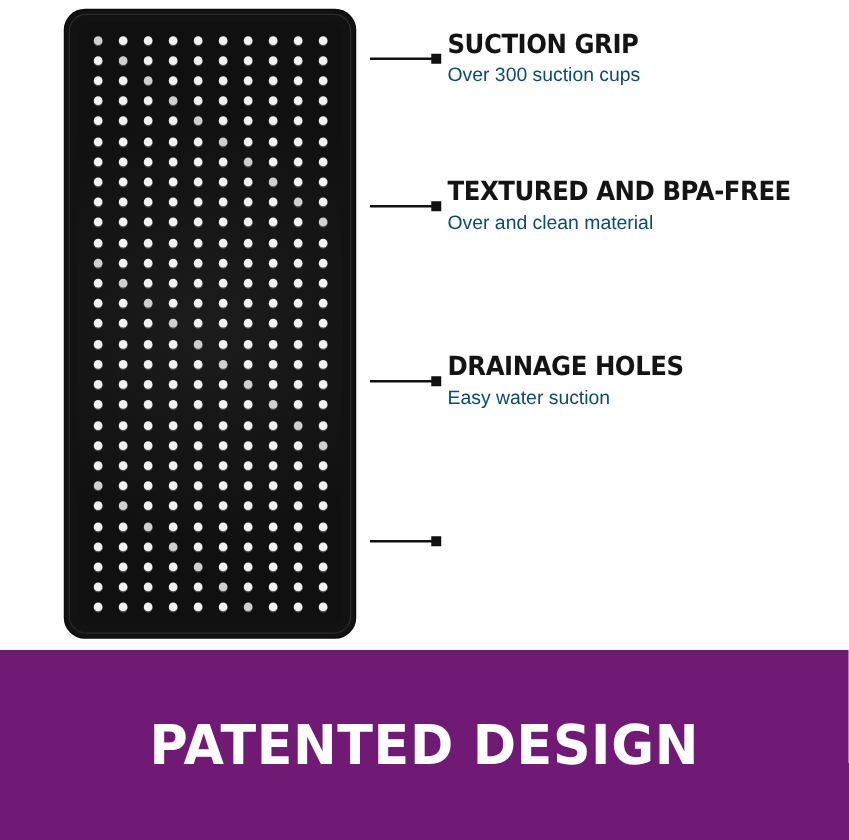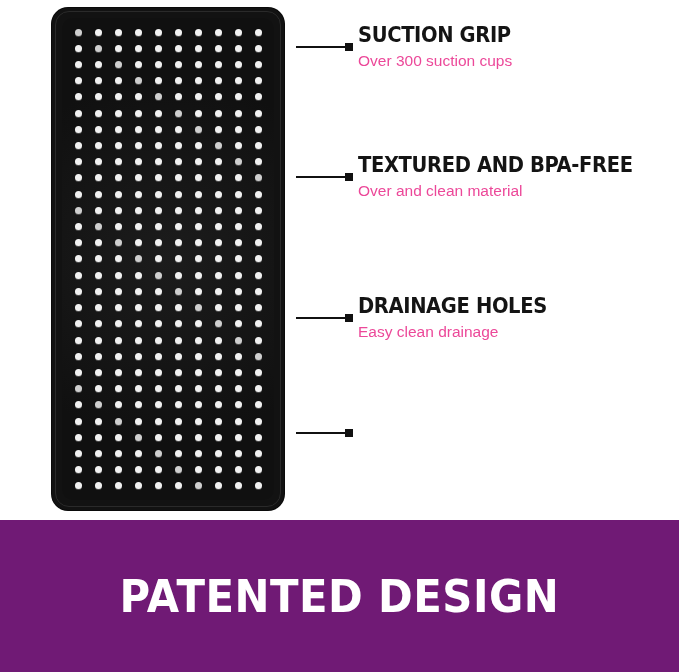--- a/index.html
+++ b/index.html
@@ -116,28 +116,28 @@
     text-transform: uppercase;
     line-height: 1.05;
     transform: scaleX(0.93);
     transform-origin: left center;
     white-space: nowrap;
   }
   .feature .fsub {
     margin-top: 6px;
     font-family: "Liberation Sans", sans-serif;
     font-size: 15.5px;
-    color: #ec4899;
+    color: #0c4a6e;
     line-height: 1.2;
     white-space: nowrap;
   }
 
   #feature-0 { top: 24px; }
-  #feature-1 { top: 154px; }
-  #feature-2 { top: 282px; margin-top: 13px; }
+  #feature-1 { top: 142px; }
+  #feature-2 { top: 282px; }
   #feature-3 { top: 410px; }
 
   
   #banner {
     position: absolute;
     left: 0;
     bottom: 0;
     width: 679px;
     height: 152px;
     background: #701a75;
@@ -472,21 +472,21 @@
     <div class="ftext">
       <div class="ftitle">TEXTURED AND BPA-FREE</div>
       <div class="fsub">Over and clean material</div>
     </div>
   </div>
 
   <div class="feature" id="feature-2">
     <div class="leader"></div>
     <div class="ftext">
       <div class="ftitle">DRAINAGE HOLES</div>
-      <div class="fsub">Easy clean drainage</div>
+      <div class="fsub">Easy water suction</div>
     </div>
   </div>
 
   <div class="feature" id="feature-3">
     <div class="leader"></div>
   </div>
 
   <div id="banner">
     <div id="banner-text">PATENTED DESIGN</div>
   </div>

